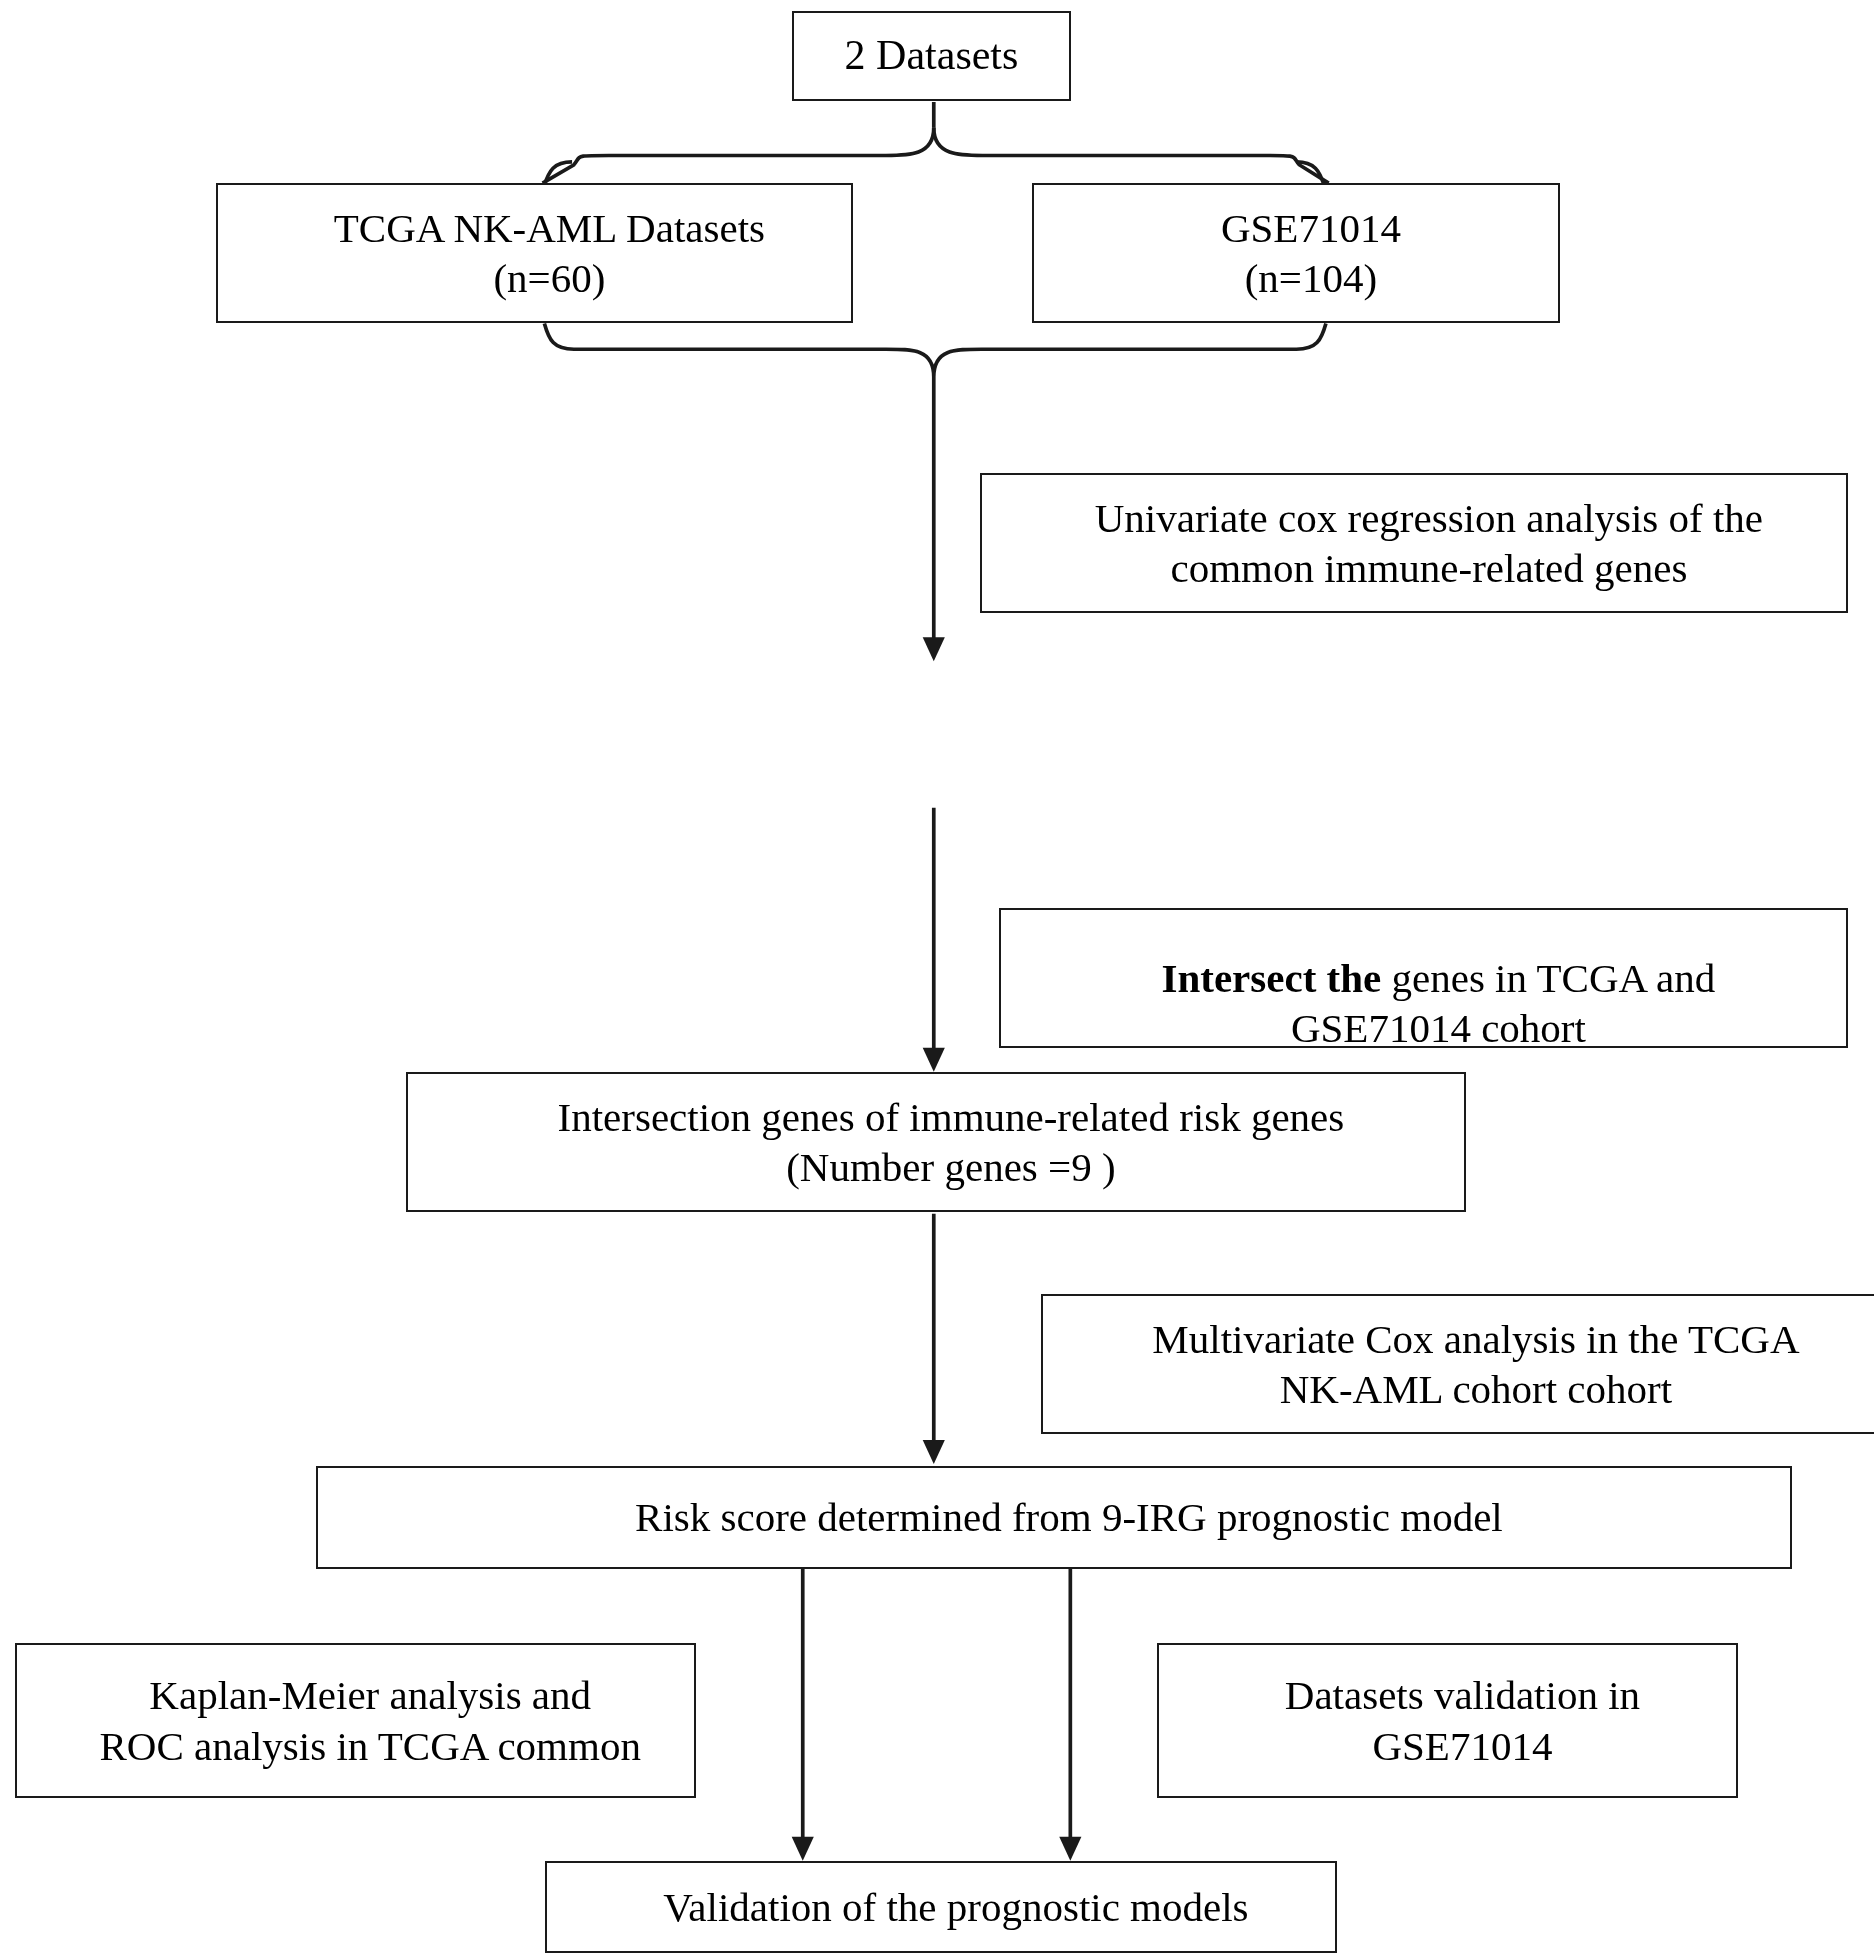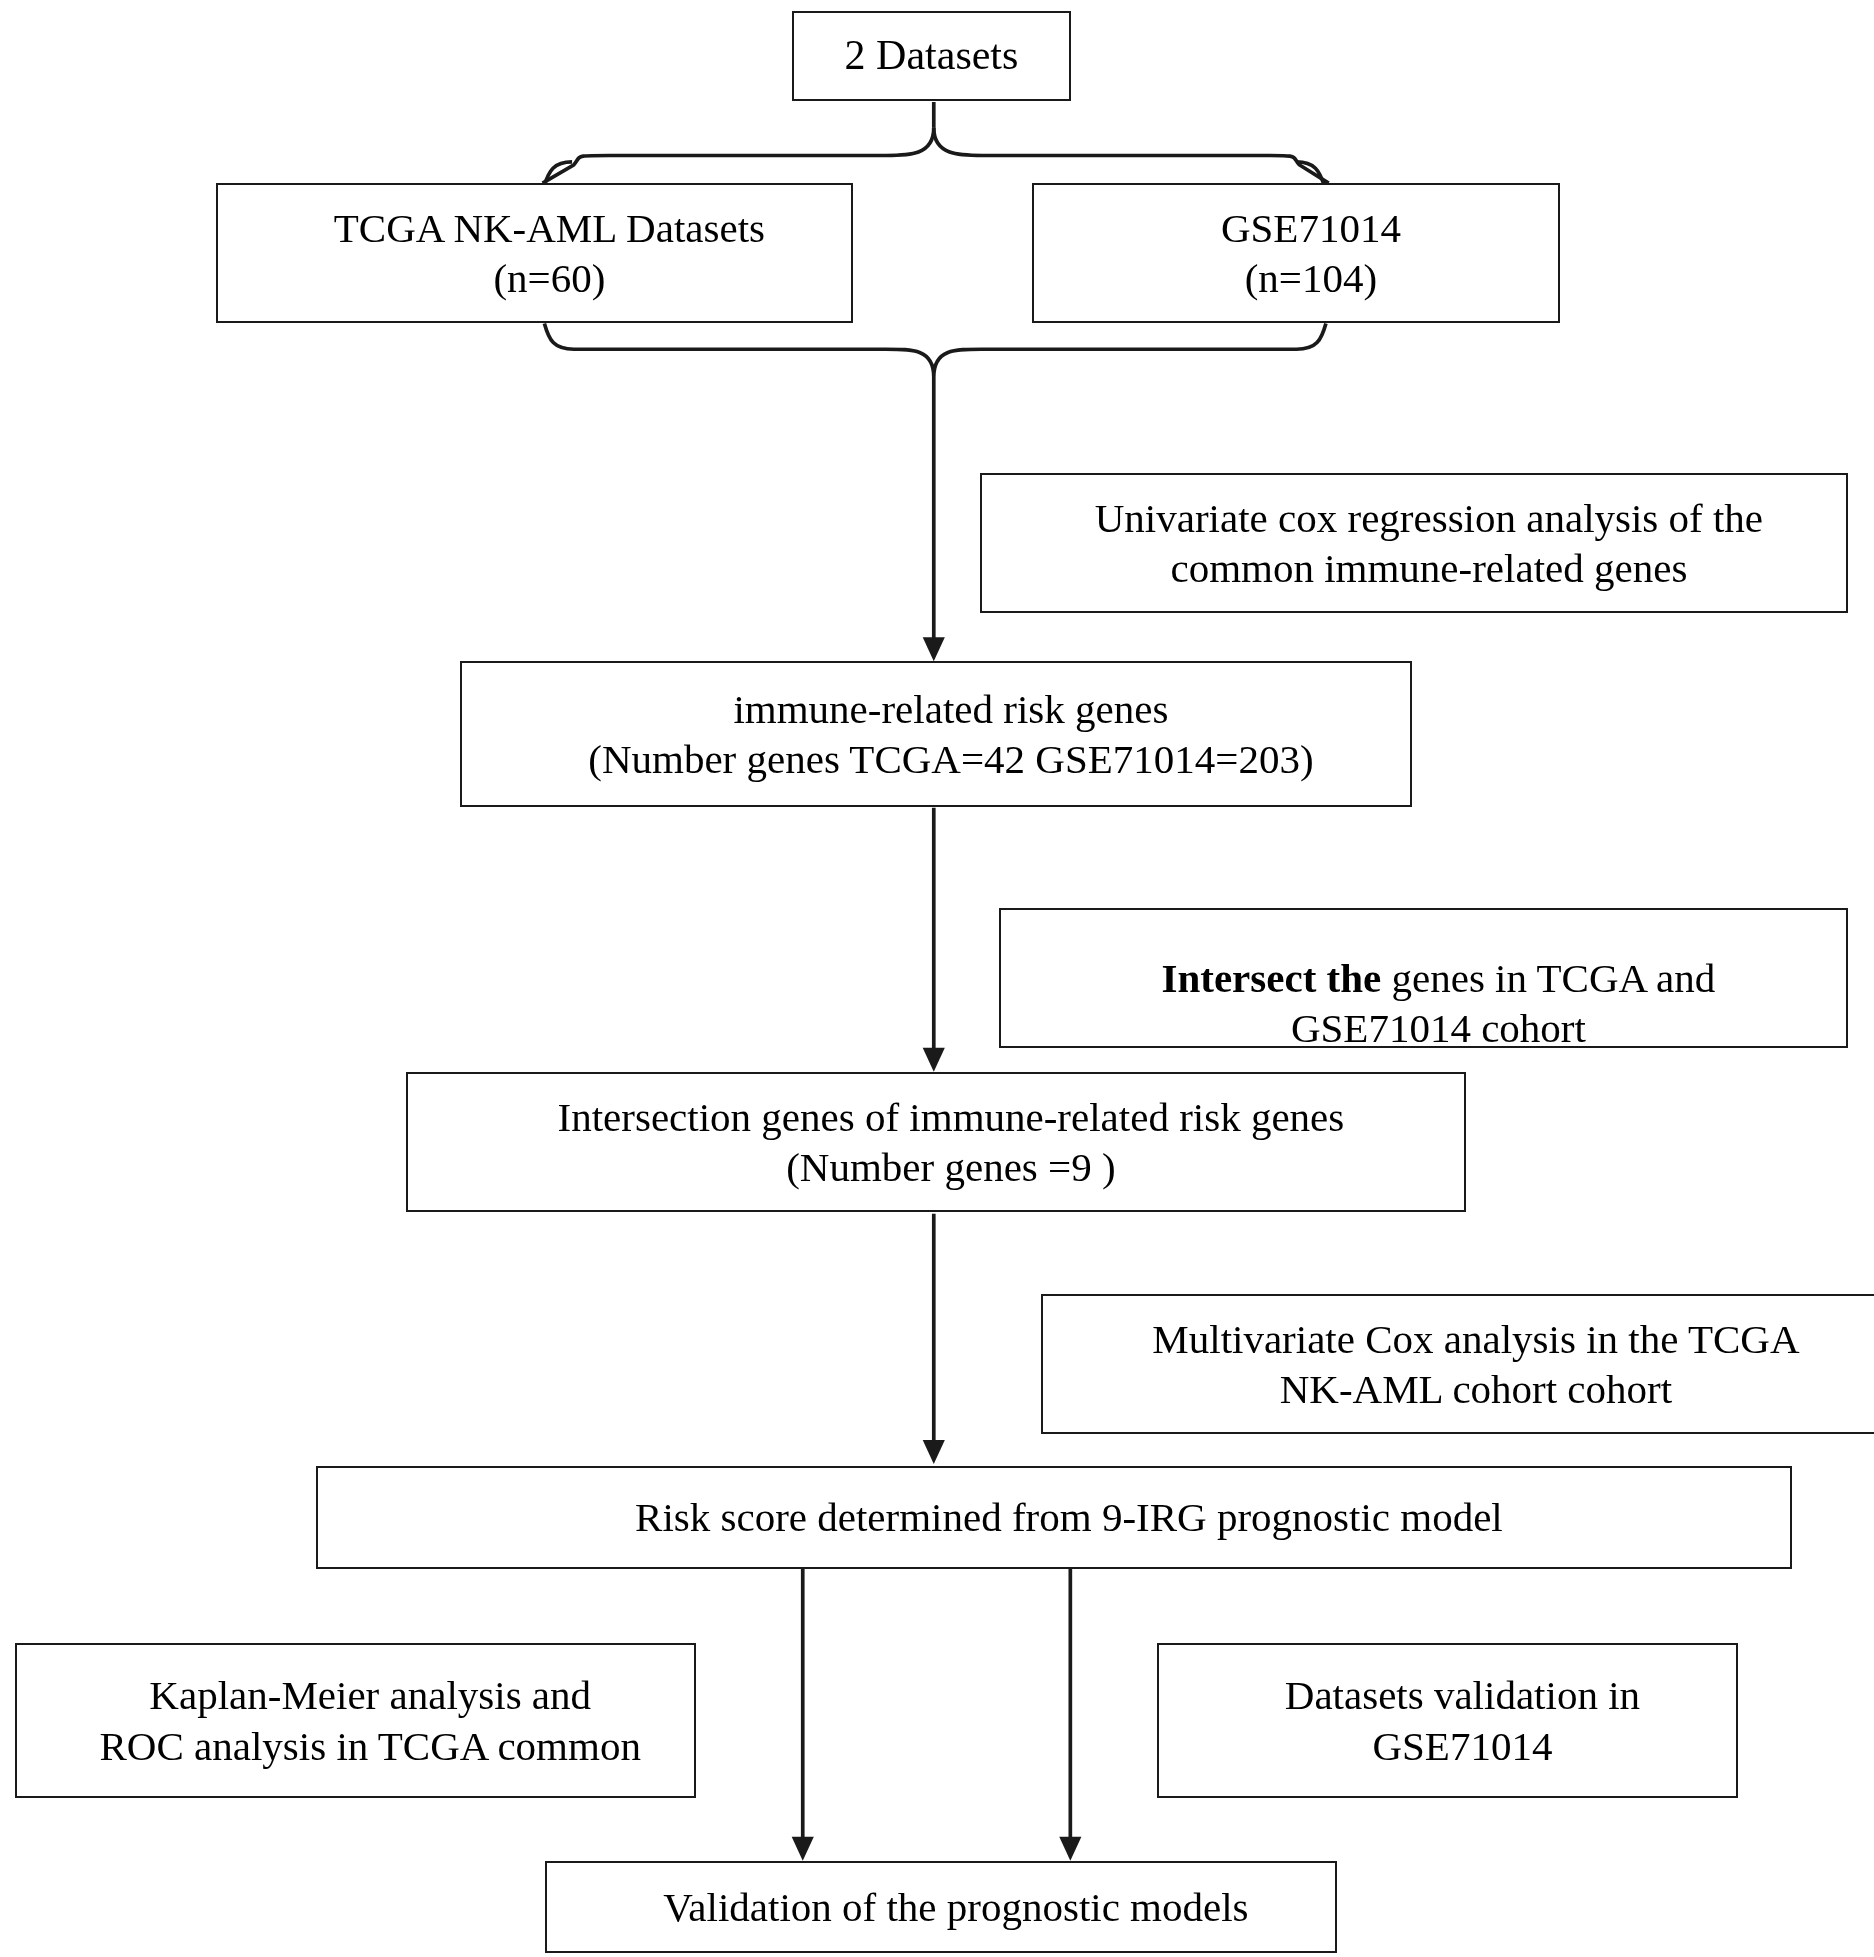--- a/index.html
+++ b/index.html
@@ -108,24 +108,20 @@
   <div class="node f-44" style="left:1032px; top:183px; width:528px; height:140px;">
     <span class="txt">GSE71014
 (n=104)</span>
   </div>
 
   <div class="node f-44" style="left:980px; top:473px; width:868px; height:140px;">
     <span class="txt">Univariate cox regression analysis of  the
 common immune-related genes</span>
   </div>
 
-  <div class="node f-44" style="left:460px; top:661px; width:952px; height:146px;">
-    <span class="txt">immune-related risk genes
-(Number genes TCGA=42 GSE71014=203)</span>
-  </div>
 
   <div class="node f-44" style="left:999px; top:908px; width:849px; height:140px;">
     <span class="txt">
       <span class="bold-seg">Intersect the</span><span> genes in  TCGA and
 GSE71014 cohort</span>
     </span>
   </div>
 
   <div class="node f-44" style="left:406px; top:1072px; width:1060px; height:140px;">
     <span class="txt">Intersection genes of immune-related risk  genes

